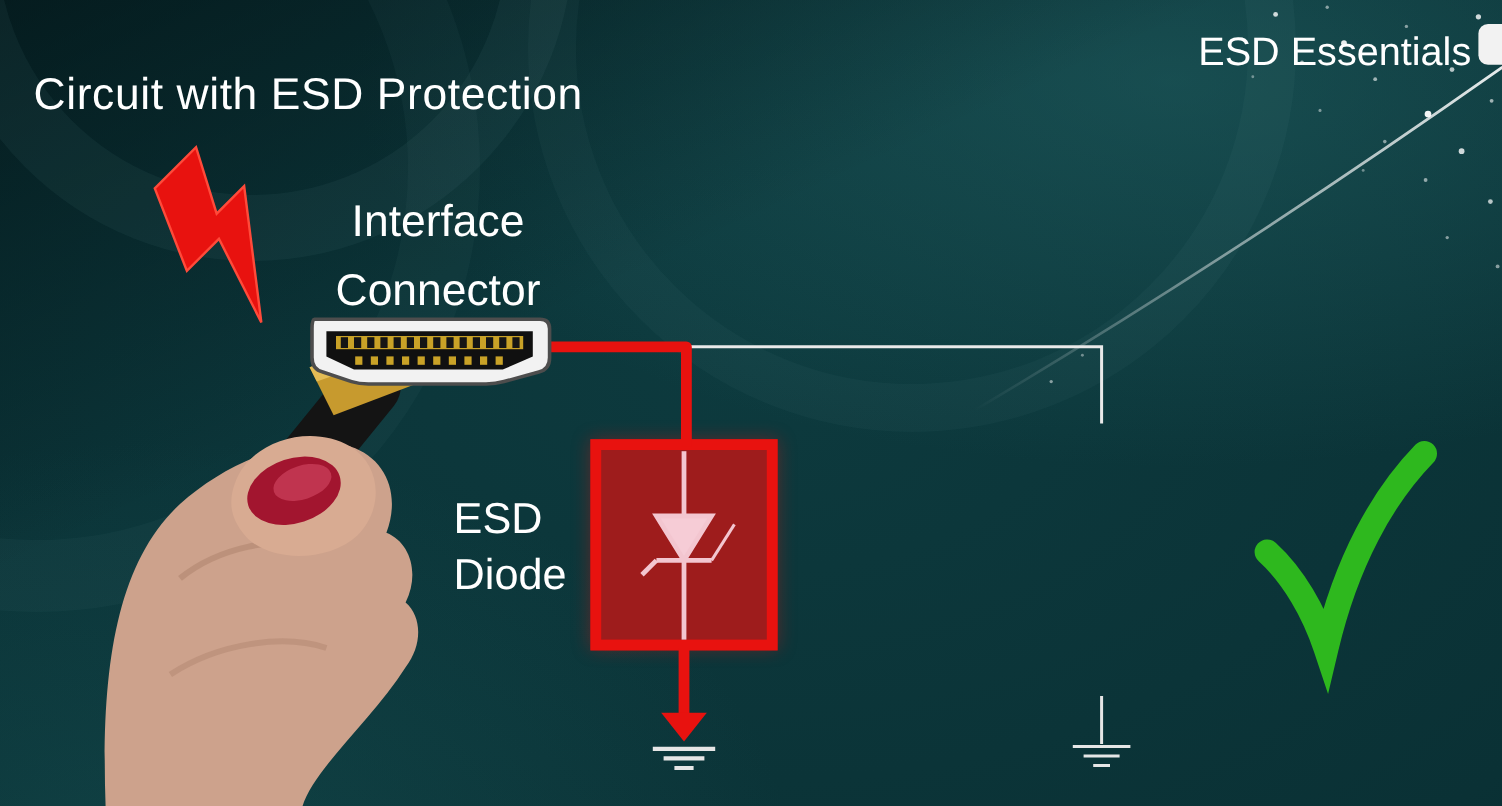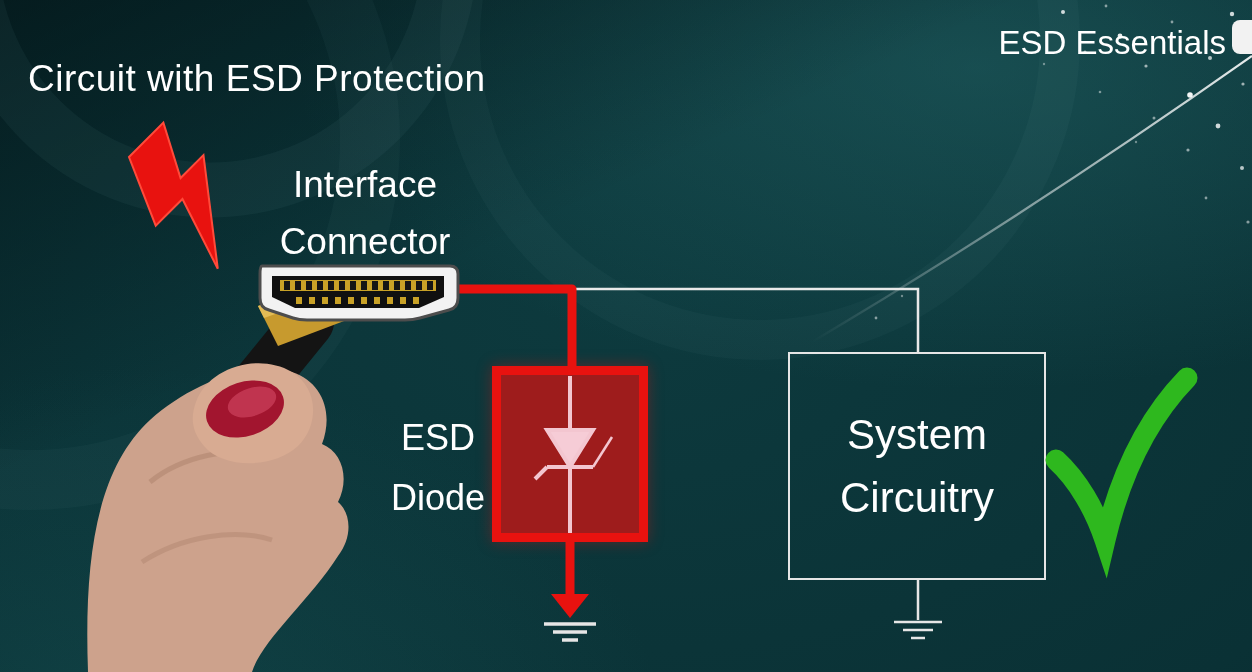--- a/index.html
+++ b/index.html
@@ -14,21 +14,21 @@
   }
   svg{position:absolute;left:0;top:0;}
   .bg-layer{z-index:1;}
   .fg-layer{z-index:3;}
   .txt{position:absolute;z-index:4;white-space:pre-line;}
   .title{left:28px;top:22px;font-size:37px;letter-spacing:0.5px;margin-top:36px;}
   .brand{top:24px;right:26px;font-size:33px;text-align:right;}
   .brand-logo{position:absolute;z-index:4;top:20px;right:-14px;width:34px;height:34px;
     border-radius:8px;background:#f2f2f2;}
   .iface-label{left:230px;top:156px;width:270px;text-align:center;font-size:37px;line-height:57px;}
-  .esd-label{left:378px;top:408px;width:120px;text-align:center;font-size:36px;line-height:60px;}
+  .esd-label{left:378px;top:408px;width:120px;text-align:left;font-size:36px;line-height:47px;}
   .diode-box{
     position:absolute;z-index:2;left:492px;top:366px;width:156px;height:176px;
     box-sizing:border-box;border:9px solid #e8120f;background:#9e1c1c;
     box-shadow:0 0 14px rgba(232,18,15,0.35);
   }
   .system-box{
     position:absolute;z-index:2;left:788px;top:352px;width:258px;height:228px;
     box-sizing:border-box;border:2px solid #e6e6e6;
     display:flex;align-items:center;justify-content:center;text-align:center;
     font-size:42px;line-height:63px;white-space:pre-line;
@@ -70,22 +70,20 @@
       <circle cx="1248" cy="222" r="1.6" opacity="0.5"></circle>
       <circle cx="1206" cy="198" r="1.4" opacity="0.5"></circle>
       <circle cx="1044" cy="64" r="1.2" opacity="0.4"></circle>
       <circle cx="1136" cy="142" r="1.2" opacity="0.4"></circle>
       <circle cx="902" cy="296" r="1.2" opacity="0.4"></circle>
       <circle cx="876" cy="318" r="1.4" opacity="0.5"></circle>
     </g>
   </svg>
 
   <div class="diode-box"></div>
-  <div class="system-box">System
-Circuitry</div>
 
   <svg class="fg-layer" width="1252" height="672" viewBox="0 0 1252 672">
 
     <polyline points="572,289 918,289 918,353" fill="none" stroke="#e9e9e9" stroke-width="2.5"></polyline>
 
     <polyline points="452,289 572,289 572,372" fill="none" stroke="#e8120f" stroke-width="9" stroke-linejoin="round"></polyline>
 
     <g transform="translate(108,178) rotate(-45) scale(1.35)">
       <polygon points="22,0 58,0 38,38 62,38 10,105 28,50 0,50" fill="#e8120f" stroke="#ff4a3a" stroke-width="1.5"></polygon>
     </g>

